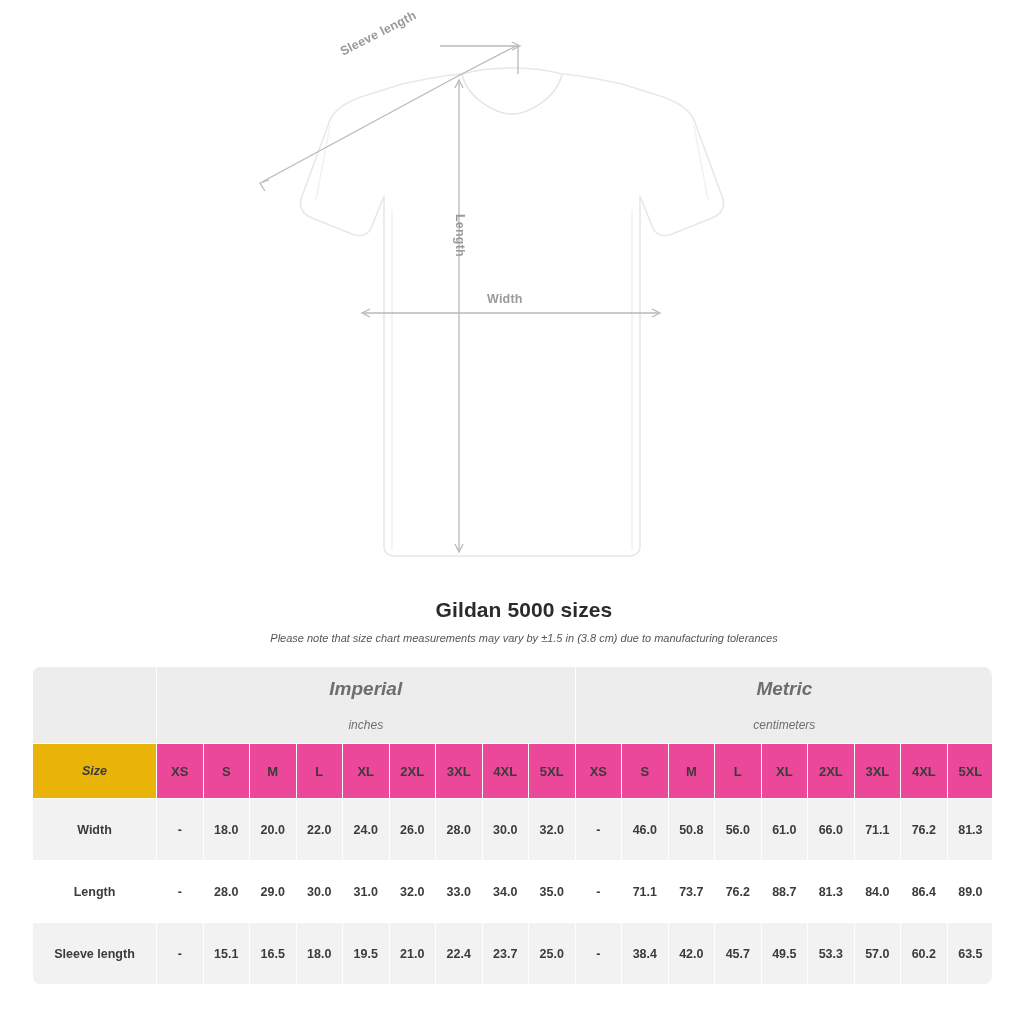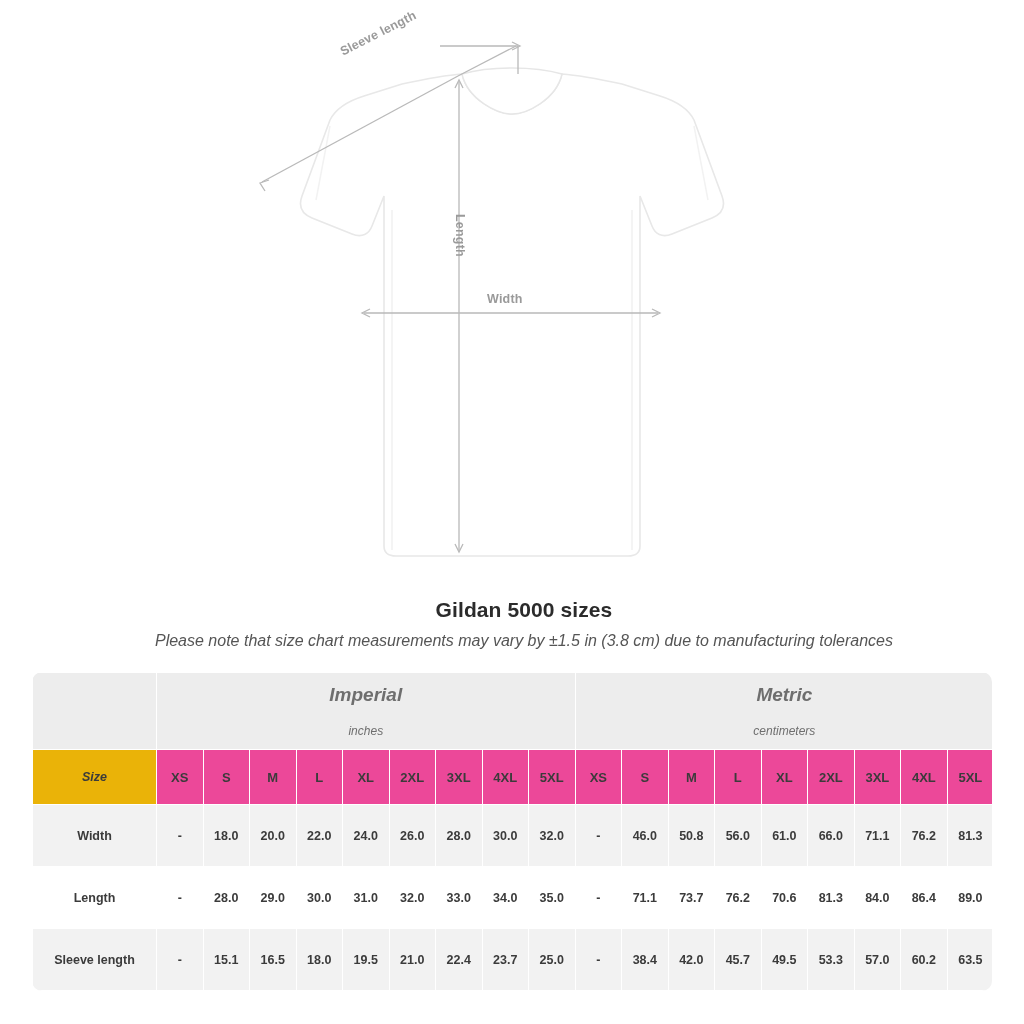--- a/index.html
+++ b/index.html
@@ -66,21 +66,21 @@
     padding-left: 24px;
   }
   .chart-title {
     font-size: 21px;
     font-weight: bold;
     color: #2b2b2b;
     margin: 0 0 10px 0;
     letter-spacing: 0.1px;
   }
   .chart-note {
-    font-size: 16px;
+    font-size: 11px;
     font-style: italic;
     color: #555;
     margin: 0;
   }
 
   
   .table-wrap {
     margin: 22px auto 0 auto;
     width: 960px;
     border-radius: 10px;
@@ -308,21 +308,21 @@
           <td>30.0</td>
           <td>31.0</td>
           <td>32.0</td>
           <td>33.0</td>
           <td>34.0</td>
           <td>35.0</td>
           <td>-</td>
           <td>71.1</td>
           <td>73.7</td>
           <td>76.2</td>
-          <td>70.6</td>
+          <td>88.7</td>
           <td>81.3</td>
           <td>84.0</td>
           <td>86.4</td>
           <td>89.0</td>
         </tr>
 
         <tr class="data-row alt">
           <td class="rowlabel">Sleeve length</td>
           <td>-</td>
           <td>15.1</td>

